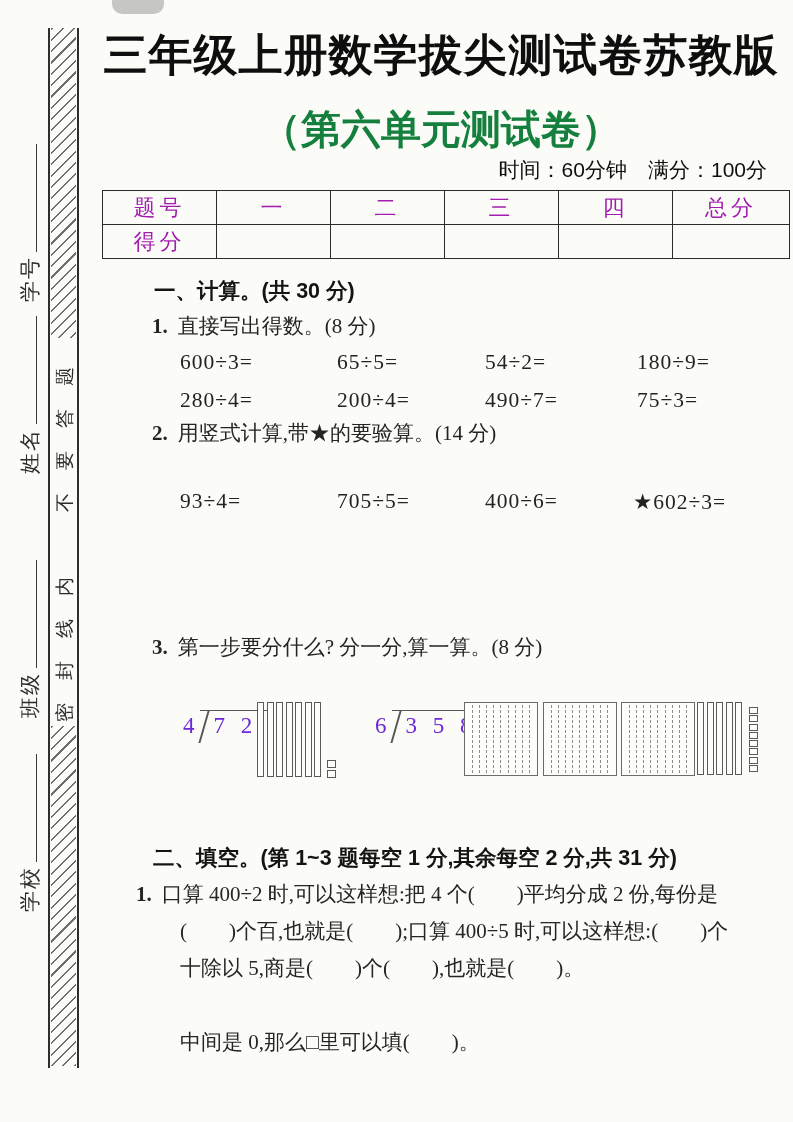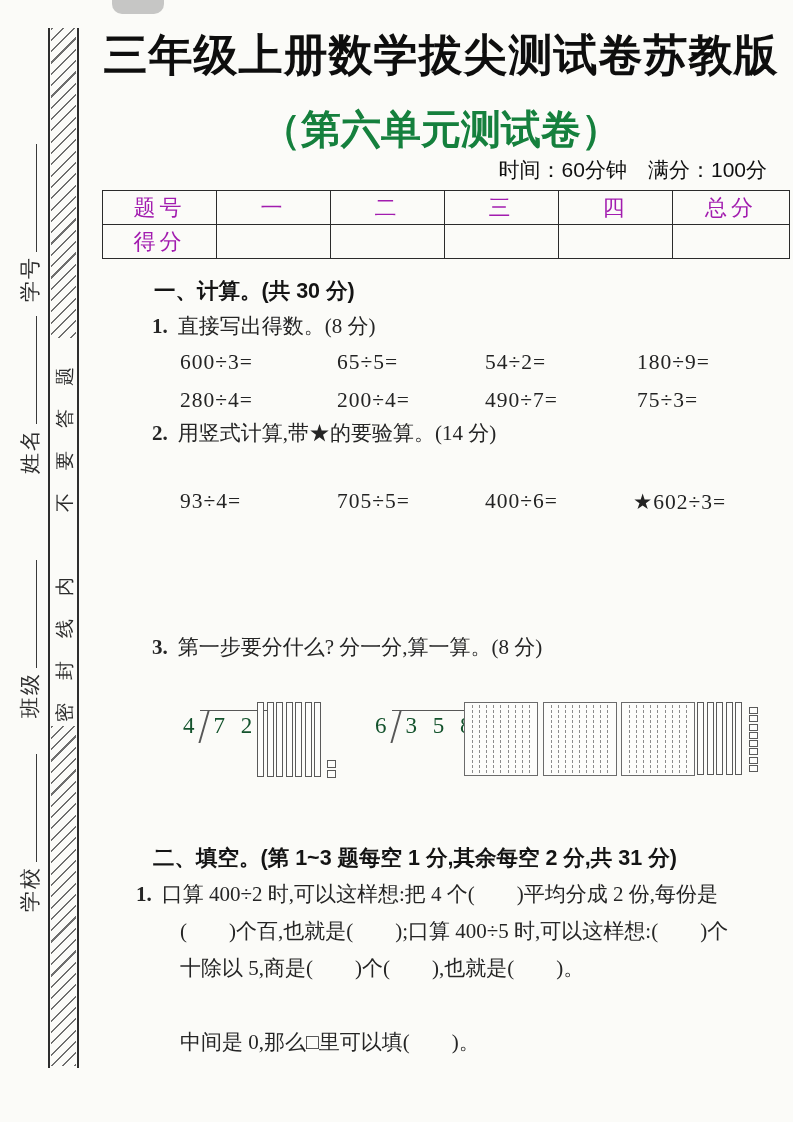--- a/index.html
+++ b/index.html
@@ -57,21 +57,21 @@
   .it2 { left:152px; top:419px; }
   .it3 { left:152px; top:633px; }
 
   .eq-grid1 { position:absolute; left:180px; top:350px; display:grid;
     grid-template-columns:157px 148px 152px 130px; row-gap:13px; font-size:21.5px; }
   .eq-grid2 { position:absolute; left:180px; top:453px; display:grid;
     grid-template-columns:157px 148px 148px 140px; font-size:21.5px;margin-top:36px; }
   .eq { white-space:nowrap; letter-spacing:1px; }
 
   
-  .ldiv { position:absolute; font-size:23px; white-space:nowrap; color:#14532d; }
+  .ldiv { position:absolute; font-size:23px; white-space:nowrap; color:#6d28d9; }
   .ldivA { left:183px; top:710px; }
   .ldivB { left:375px; top:710px; }
   .ldiv .divisor { margin-right:5px; }
   .vinculum { display:inline-block; border-top:1.8px solid #575757;
     padding:2px 10px 4px 14px; position:relative; letter-spacing:5px; }
   .vinculum::before { content:""; position:absolute; left:3px; top:0; height:100%;
     width:1.8px; background:#575757; transform:skewX(-16deg); }
 
   .rods { position:absolute; display:flex; }
   .rodsA { left:257px; top:702px; gap:2.5px; }

